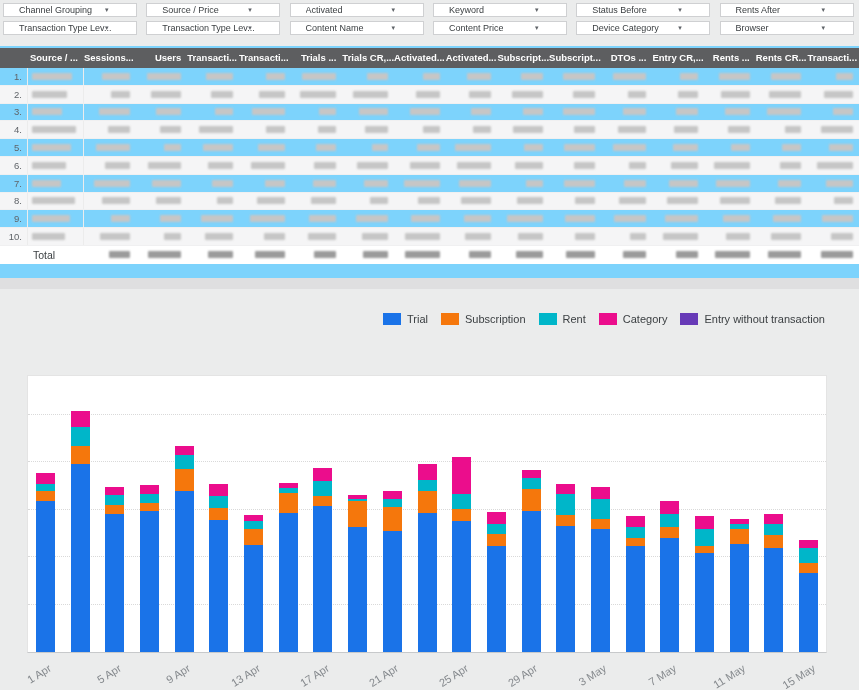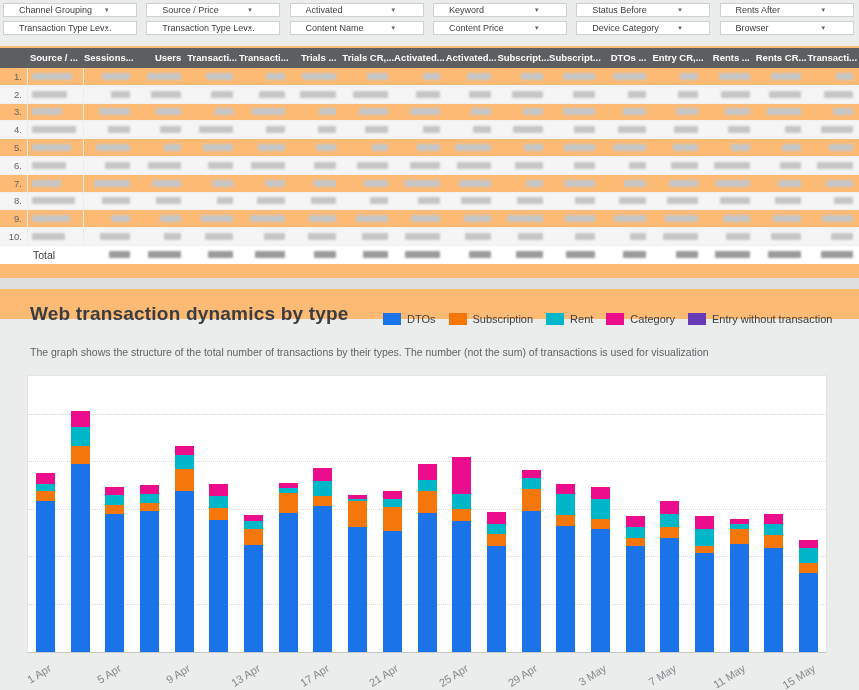--- a/index.html
+++ b/index.html
@@ -7,21 +7,21 @@
   .page{position:relative;width:859px;height:690px;background:#ebecec;overflow:hidden;}
 
   
   .filter{position:absolute;width:134px;height:14px;background:#ffffff;border:1px solid #cfd0d2;
           box-sizing:border-box;display:flex;align-items:center;padding-left:15px;
           font-size:9px;color:#3c4043;cursor:pointer;}
   .filter .flabel{white-space:nowrap;overflow:hidden;}
   .filter .caret{position:absolute;left:101px;top:0;font-size:7px;color:#5f6368;line-height:12px;}
 
   
-  .table-card{position:absolute;top:46px;left:0;width:859px;height:273px;background:#fdba74;}
+  .table-card{position:absolute;top:46px;left:0;width:859px;height:232px;background:#7dd3fc;}
   .thead{display:flex;height:20px;background:#5d5e60;margin-top:2px;}
   .hc{box-sizing:border-box;color:#ffffff;font-weight:bold;font-size:9.5px;line-height:20px;
       text-align:right;padding-right:6px;overflow:hidden;white-space:nowrap;}
   .hc.num{width:28px;}
   .hc.src{width:56px;}
   .hc.m{flex:1;}
   .trow{display:flex;height:17.8px;align-items:center;box-sizing:border-box;border-bottom:1px solid #f0f0f1;}
   .trow.alt{background:#f5f5f6;}
   .tc{box-sizing:border-box;height:100%;display:flex;align-items:center;overflow:hidden;}
   .tc.num{width:28px;justify-content:flex-end;padding-right:5px;font-size:9.5px;color:#5f6368;border-right:1px solid #ececec;}
@@ -683,44 +683,42 @@
           </div>
           <div class="tc m">
             <div class="redact" style="width: 71%;"></div>
           </div>
         </div>
       </div>
   </div>
 
   <div class="divider"></div>
 
-  <h2 class="chart-title">Web transaction dynamics by type</h2>
   <div class="legend" id="legend">
       <div class="legend-item">
         <span class="legend-chip" style="background: rgb(26, 115, 232);"></span>
-        <span class="legend-label">DTOs</span>
+        <span class="legend-label">Trial</span>
       </div>
       <div class="legend-item">
         <span class="legend-chip" style="background: rgb(245, 119, 12);"></span>
         <span class="legend-label">Subscription</span>
       </div>
       <div class="legend-item">
         <span class="legend-chip" style="background: rgb(0, 182, 201);"></span>
         <span class="legend-label">Rent</span>
       </div>
       <div class="legend-item">
         <span class="legend-chip" style="background: rgb(235, 13, 140);"></span>
         <span class="legend-label">Category</span>
       </div>
       <div class="legend-item">
         <span class="legend-chip" style="background: rgb(103, 58, 183);"></span>
         <span class="legend-label">Entry without transaction</span>
       </div>
     </div>
-  <div class="chart-subtitle">The graph shows the structure of the total number of transactions by their types. The number (not the sum) of transactions is used for visualization</div>
 
   <div class="plot" id="plot">
       <div class="gridline" style="bottom: 47.5px;"></div>
       <div class="gridline" style="bottom: 95px;"></div>
       <div class="gridline" style="bottom: 142.5px;"></div>
       <div class="gridline" style="bottom: 190px;"></div>
       <div class="gridline" style="bottom: 237.5px;"></div>
       <div class="seg" style="left: 7.84783px; width: 19px; bottom: 0px; height: 151.05px; background: rgb(26, 115, 232);"></div>
       <div class="seg" style="left: 7.84783px; width: 19px; bottom: 151.05px; height: 9.5px; background: rgb(245, 119, 12);"></div>
       <div class="seg" style="left: 7.84783px; width: 19px; bottom: 160.55px; height: 7.6px; background: rgb(0, 182, 201);"></div>

